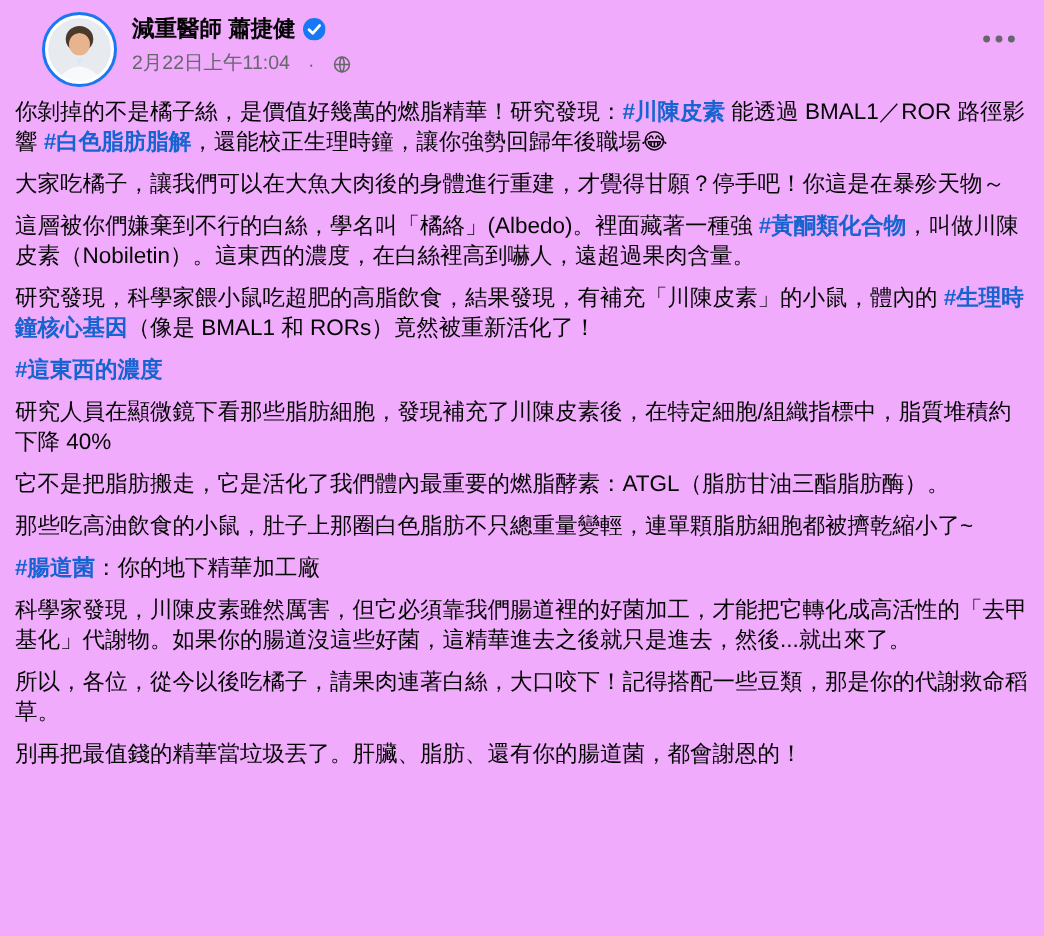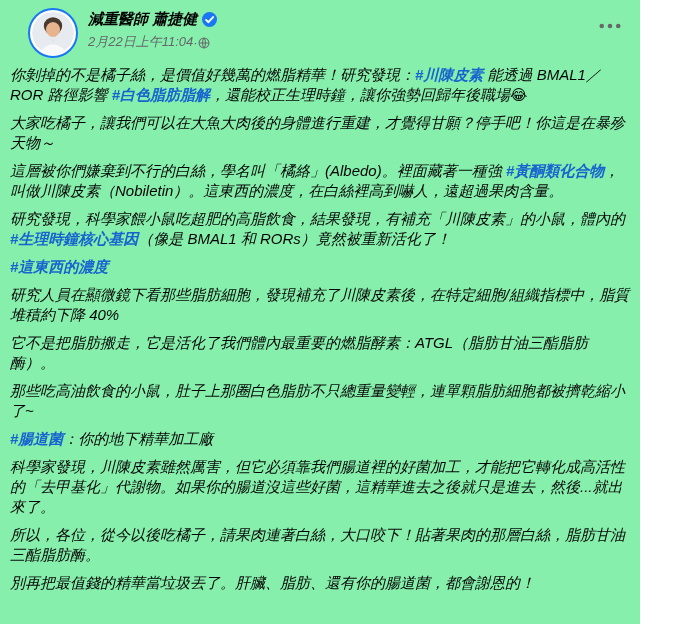--- a/index.html
+++ b/index.html
@@ -2,36 +2,36 @@
 <html lang="zh-Hant"><head>
 <meta charset="utf-8">
 <style>
   * { margin:0; padding:0; box-sizing:border-box; }
   html,body { background:#fff; }
   body {
     width:696px; height:624px; overflow:hidden;
     font-family:"Liberation Sans","DejaVu Sans",sans-serif;
     color:#050505;
   }
-  .post { width:640px; height:624px; background:#86efac; position:relative;font-style:italic; }
+  .post { width:696px; height:624px; background:#f0abfc; position:relative; }
 
   
   .header { display:flex; align-items:flex-start; padding:8px 48px 4px 28px; position:relative; }
   .avatar-ring {
     width:50px; height:50px; border-radius:50%;
     border:2px solid #1877f2;
     display:flex; align-items:center; justify-content:center;
     flex:0 0 auto; cursor:pointer; background:#fff;
   }
   .avatar-img { width:42px; height:42px; border-radius:50%; overflow:hidden; display:block; }
   .header-info { margin-left:10px; padding-top:2px; }
   .name-row { display:flex; align-items:center; gap:5px; }
   .page-name { font-size:15px; font-weight:700; color:#050505; cursor:pointer; }
   .badge { width:15px; height:15px; display:block; }
-  .meta-row { display:flex; align-items:center; gap:0; margin-top:4px; font-size:13px; color:#65676b; }
+  .meta-row { display:flex; align-items:center; gap:12px; margin-top:4px; font-size:13px; color:#65676b; }
   .meta-row .timestamp { cursor:pointer; }
   .meta-row .dot { color:#65676b; }
   .globe { width:12px; height:12px; display:block; margin-top:1px; }
   .more-btn {
     position:absolute; right:16px; top:16px;
     width:28px; height:20px; display:flex; align-items:center; justify-content:center;
     cursor:pointer; border-radius:4px;
   }
 
   
@@ -88,17 +88,17 @@
       <p>你剝掉的不是橘子絲，是價值好幾萬的燃脂精華！研究發現：<span class="hashtag">#川陳皮素</span> 能透過 BMAL1／ROR 路徑影響 <span class="hashtag">#白色脂肪脂解</span>，還能校正生理時鐘，讓你強勢回歸年後職場😂</p>
       <p>大家吃橘子，讓我們可以在大魚大肉後的身體進行重建，才覺得甘願？停手吧！你這是在暴殄天物～</p>
       <p>這層被你們嫌棄到不行的白絲，學名叫「橘絡」(Albedo)。裡面藏著一種強 <span class="hashtag">#黃酮類化合物</span>，叫做川陳皮素（Nobiletin）。這東西的濃度，在白絲裡高到嚇人，遠超過果肉含量。</p>
       <p>研究發現，科學家餵小鼠吃超肥的高脂飲食，結果發現，有補充「川陳皮素」的小鼠，體內的 <span class="hashtag">#生理時鐘核心基因</span>（像是 BMAL1 和 RORs）竟然被重新活化了！</p>
       <p><span class="hashtag">#這東西的濃度</span></p>
       <p>研究人員在顯微鏡下看那些脂肪細胞，發現補充了川陳皮素後，在特定細胞/組織指標中，脂質堆積約下降 40%</p>
       <p>它不是把脂肪搬走，它是活化了我們體內最重要的燃脂酵素：ATGL（脂肪甘油三酯脂肪酶）。</p>
       <p>那些吃高油飲食的小鼠，肚子上那圈白色脂肪不只總重量變輕，連單顆脂肪細胞都被擠乾縮小了~</p>
       <p><span class="hashtag">#腸道菌</span>：你的地下精華加工廠</p>
       <p>科學家發現，川陳皮素雖然厲害，但它必須靠我們腸道裡的好菌加工，才能把它轉化成高活性的「去甲基化」代謝物。如果你的腸道沒這些好菌，這精華進去之後就只是進去，然後...就出來了。</p>
-      <p>所以，各位，從今以後吃橘子，請果肉連著白絲，大口咬下！貼著果肉的那層白絲，脂肪甘油三酯脂肪酶。</p>
+      <p>所以，各位，從今以後吃橘子，請果肉連著白絲，大口咬下！記得搭配一些豆類，那是你的代謝救命稻草。</p>
       <p>別再把最值錢的精華當垃圾丟了。肝臟、脂肪、還有你的腸道菌，都會謝恩的！</p>
     </div>
 
 </div>
 
 </body></html>

